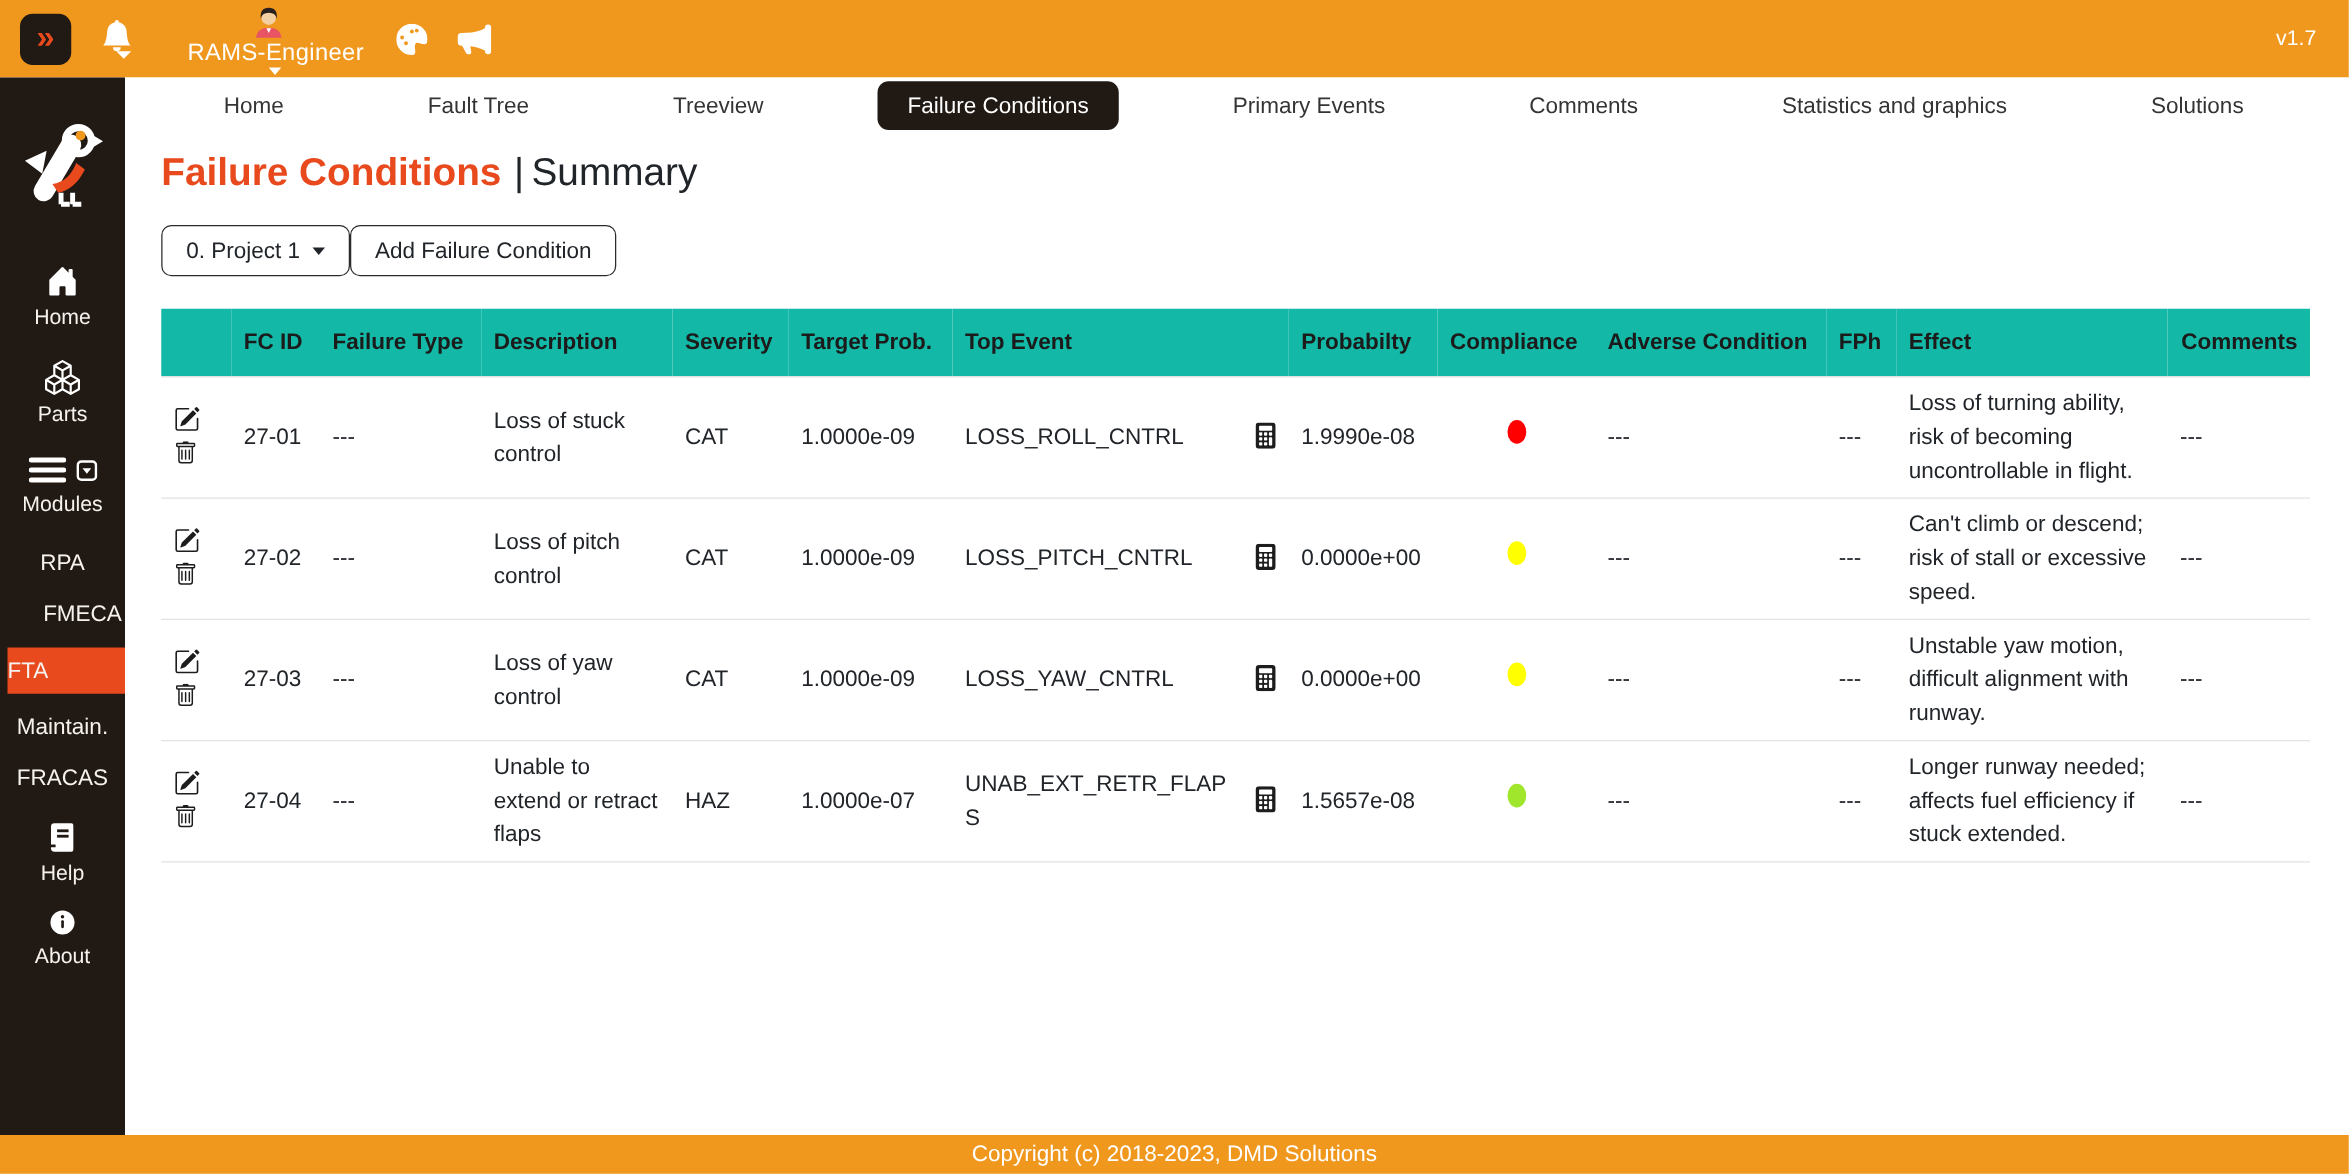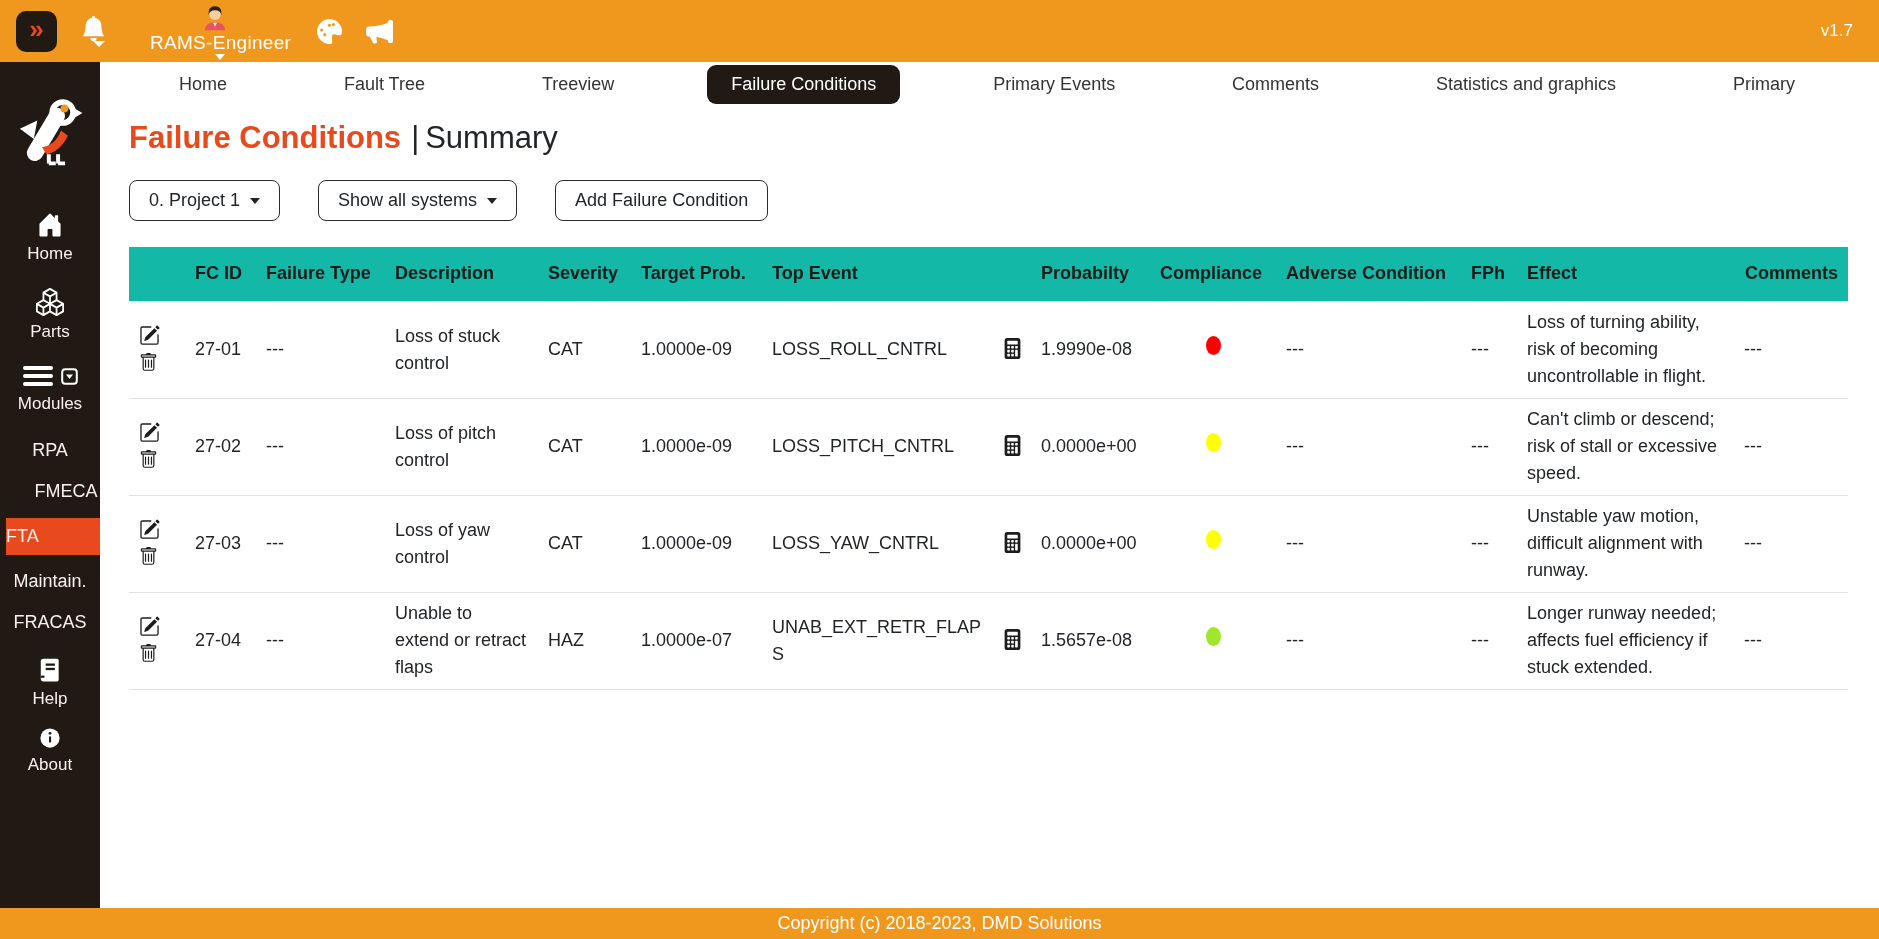--- a/index.html
+++ b/index.html
@@ -54,21 +54,21 @@
     height:44px; display:flex; align-items:center; justify-content:space-between;
     padding:0 60px 0 55px;
   }
   .tab { font-size:18px; color:#343434; padding:9px 24px; border-radius:9px; white-space:nowrap; cursor:pointer; }
   .tab.active { background:#211914; color:#ffffff; }
   .content { padding-left:29px; }
   h1.page-title { margin-top:14px; font-size:31px; font-weight:700; color:#212529; }
   h1.page-title .accent { color:#e8491d; }
   h1.page-title .plain { font-weight:400; }
   h1.page-title .sep { font-weight:400; margin:0 6px 0 10px; }
-  .toolbar { margin-top:24px; display:flex; gap:38px; }
+  .toolbar { margin-top:24px; display:flex; }
   .btn {
     height:41px; padding:0 19px; background:#fff; border:1px solid #2b2b2b; border-radius:8px;
     font-size:18px; color:#212529; display:flex; align-items:center; cursor:pointer;
     font-family:"Liberation Sans",sans-serif;
   }
   
   table.fc-table { margin-top:26px; width:1719px; border-collapse:collapse; table-layout:fixed; }
   .fc-table thead th {
     background:#14b8a6; height:54px; font-size:18px; font-weight:700; color:#1b1b1b;
     text-align:left; padding:0 10px;
@@ -214,35 +214,31 @@
 <main class="main">
 
   <nav class="tabs">
     <span class="tab">Home</span>
     <span class="tab">Fault Tree</span>
     <span class="tab">Treeview</span>
     <span class="tab active">Failure Conditions</span>
     <span class="tab">Primary Events</span>
     <span class="tab">Comments</span>
     <span class="tab">Statistics and graphics</span>
-    <span class="tab">Primary</span>
+    <span class="tab">Solutions</span>
   </nav>
 
   <div class="content">
     <h1 class="page-title">
       <span class="accent">Failure Conditions</span><span class="sep">|</span><span class="plain">Summary</span>
     </h1>
 
     <div class="toolbar">
       <button class="btn">
         <span>0. Project 1</span>
-        <span class="caret-dark"></span>
-      </button>
-      <button class="btn">
-        <span>Show all systems</span>
         <span class="caret-dark"></span>
       </button>
       <button class="btn">
         <span>Add Failure Condition</span>
       </button>
     </div>
 
     <table class="fc-table">
       <colgroup>
         <col style="width:56px">

